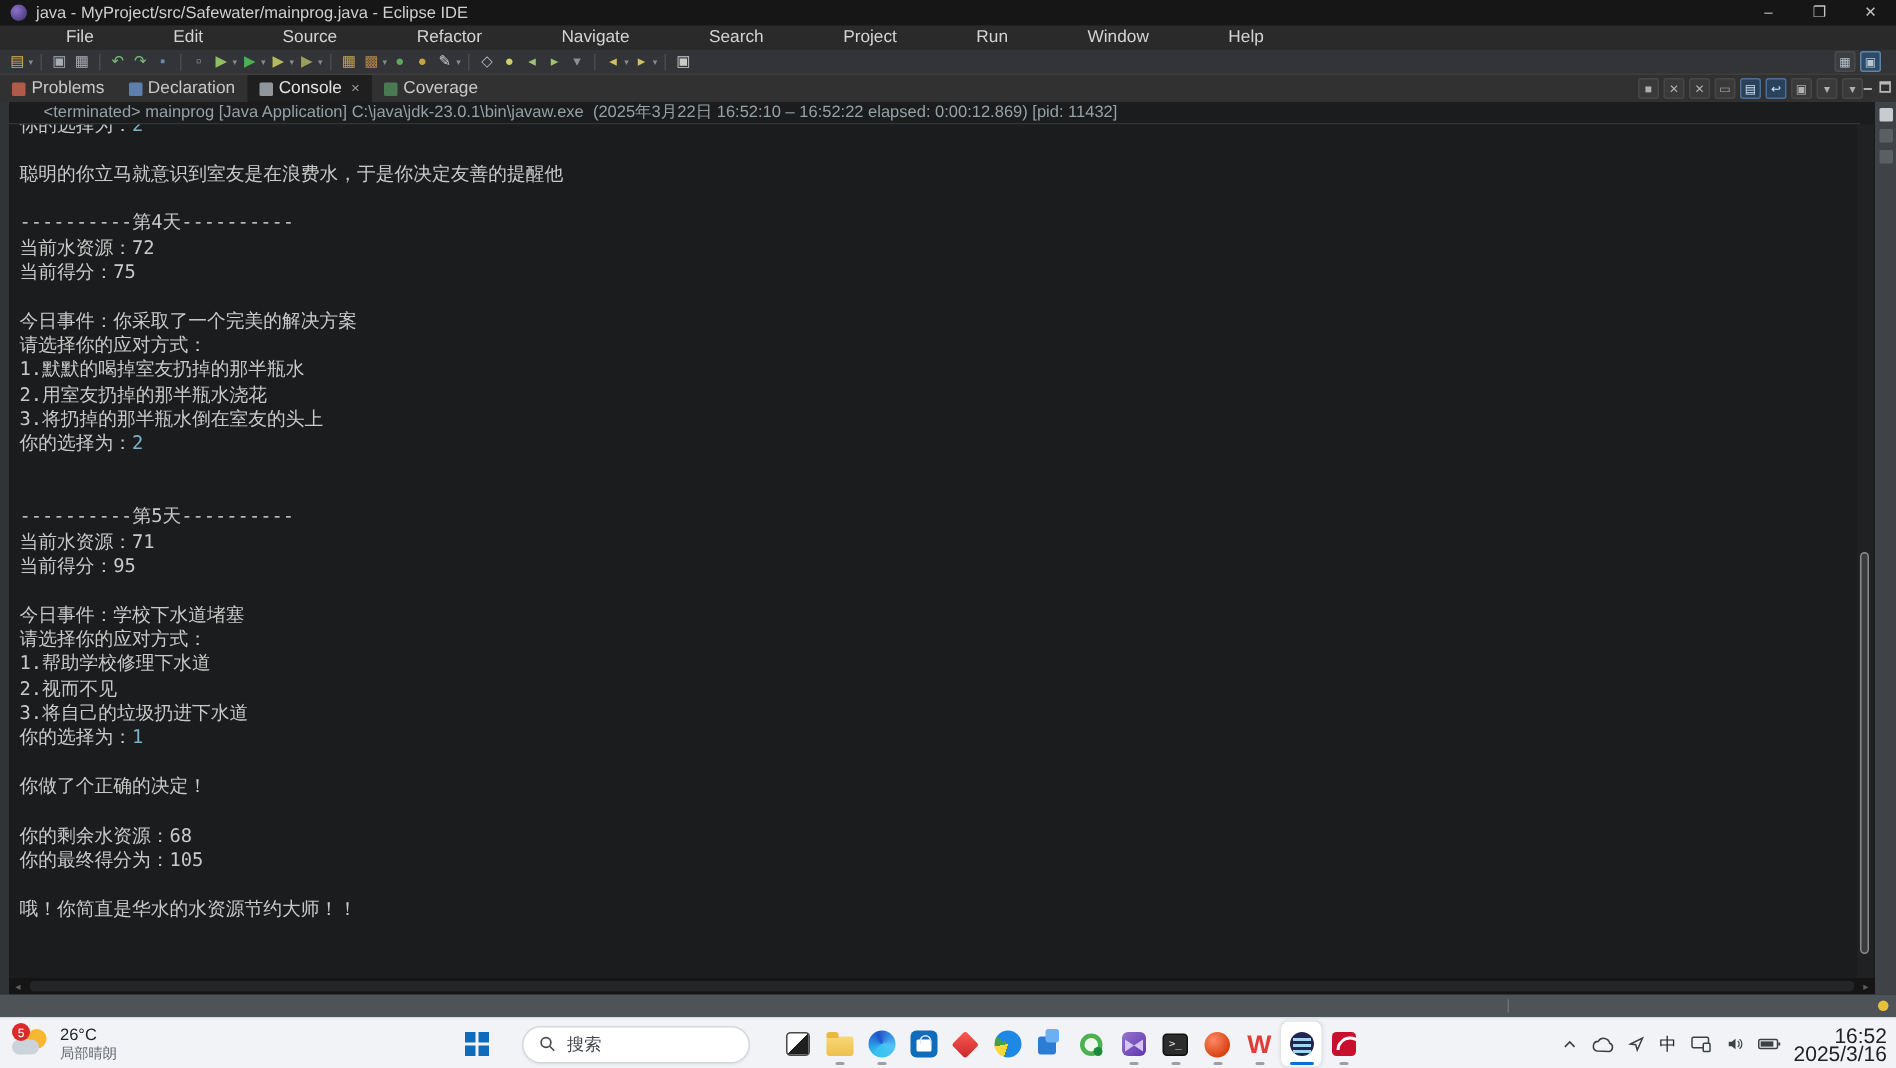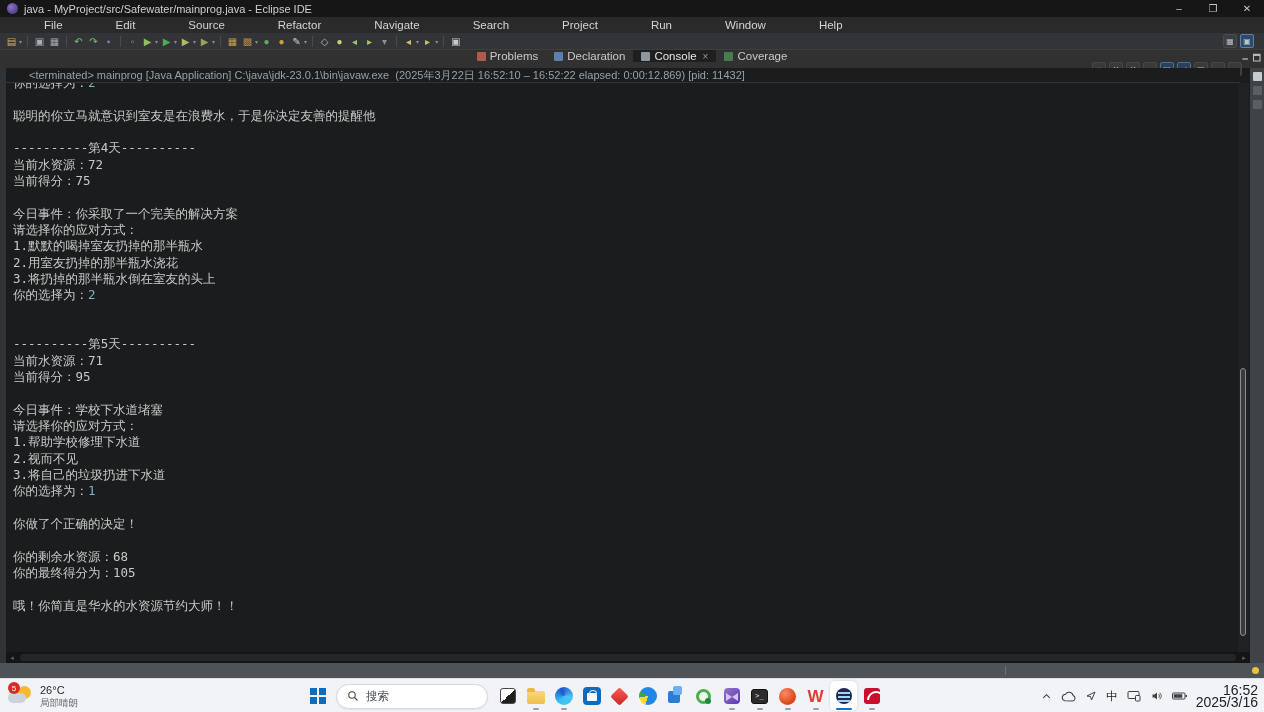--- a/index.html
+++ b/index.html
@@ -27,21 +27,21 @@
              width:13px; height:13px; font-size:10px; line-height:13px; margin:0 1px; }
   .tb-dd { color:#8a8a8a; font-size:6px; margin:0 1px 0 0; }
   .tb-sep { width:1px; height:11px; background:#4a4a4a; margin:0 4px; }
   #toolbar-right { margin-left:auto; margin-right:10px; display:flex; align-items:center; gap:3px; }
   .tbr { width:14px; height:14px; background:#3c3d40; border:1px solid #4a4a4a; border-radius:2px;
          color:#b9c6d0; font-size:8px; display:flex; align-items:center; justify-content:center; }
   .tbr.hl { background:#2d4a68; border-color:#5d84a8; }
 
   
   #tabrow { position:absolute; left:0; top:50px; width:1264px; height:18px; background:#313131;
-            display:flex; align-items:center; font-size:11.5px; color:#c9c9c9;flex-direction:column; }
+            display:flex; align-items:center; font-size:11.5px; color:#c9c9c9; }
   .tab { display:flex; align-items:center; gap:4px; padding:0 8px; height:100%; }
   .tab.active { background:#1f1f1f; color:#e4e4e4; }
   .tab-ico { width:9px; height:9px; border-radius:1px; display:inline-block; }
   .tab-close { color:#9a9a9a; font-size:10px; margin-left:2px; }
   #view-toolbar { margin-left:auto; margin-right:22px; display:flex; align-items:center; gap:3px; }
   .vt { width:14px; height:14px; background:#3a3a3a; border:1px solid #474747; border-radius:2px;
         color:#b0b0b0; font-size:8px; display:flex; align-items:center; justify-content:center; }
   .vt.sel { background:#29415a; border-color:#4b6f96; color:#cfe2f3; }
   #view-minmax { position:absolute; right:3px; top:51px; display:flex; gap:4px; color:#b9b9b9; font-size:9px; }
 
@@ -85,21 +85,21 @@
   #w-sun { position:absolute; left:10px; top:2px; width:13px; height:13px; border-radius:50%;
            background:#f7b733; }
   #w-cloud { position:absolute; left:0px; top:9px; width:18px; height:10px; border-radius:6px;
              background:#cdd3da; }
   #w-badge { position:absolute; left:0px; top:-2px; width:12px; height:12px; border-radius:50%;
              background:#d92b2b; color:#fff; font-size:8px; display:flex; align-items:center;
              justify-content:center; }
   #w-temp { font-size:11px; color:#1f2326; line-height:13px; }
   #w-cond { font-size:9.5px; color:#646a70; line-height:11px; }
 
-  #tb-center { position:absolute; left:306px; top:0; height:34px; display:flex; align-items:center; gap:6px; }
+  #tb-center { position:absolute; left:306px; top:0; height:34px; display:flex; align-items:center; gap:18px; }
   #start-btn { position:relative; width:24px; height:24px; display:flex; align-items:center; justify-content:center; }
   #start-grid { width:16px; height:16px; background:#0f6cbd;
                 -webkit-mask: none; position:relative; }
   #start-grid::before, #start-grid::after { content:""; position:absolute; background:#f1f3f6; }
   #start-grid::before { left:7px; top:0; width:2px; height:16px; }
   #start-grid::after { left:0; top:7px; width:16px; height:2px; }
 
   #search-pill { width:152px; height:25px; background:#ffffff; border:1px solid #d4d8dd;
                  border-radius:13px; display:flex; align-items:center; gap:7px; padding-left:10px;
                  color:#45494e; font-size:11.5px; box-shadow:0 1px 2px rgba(0,0,0,.06); }

